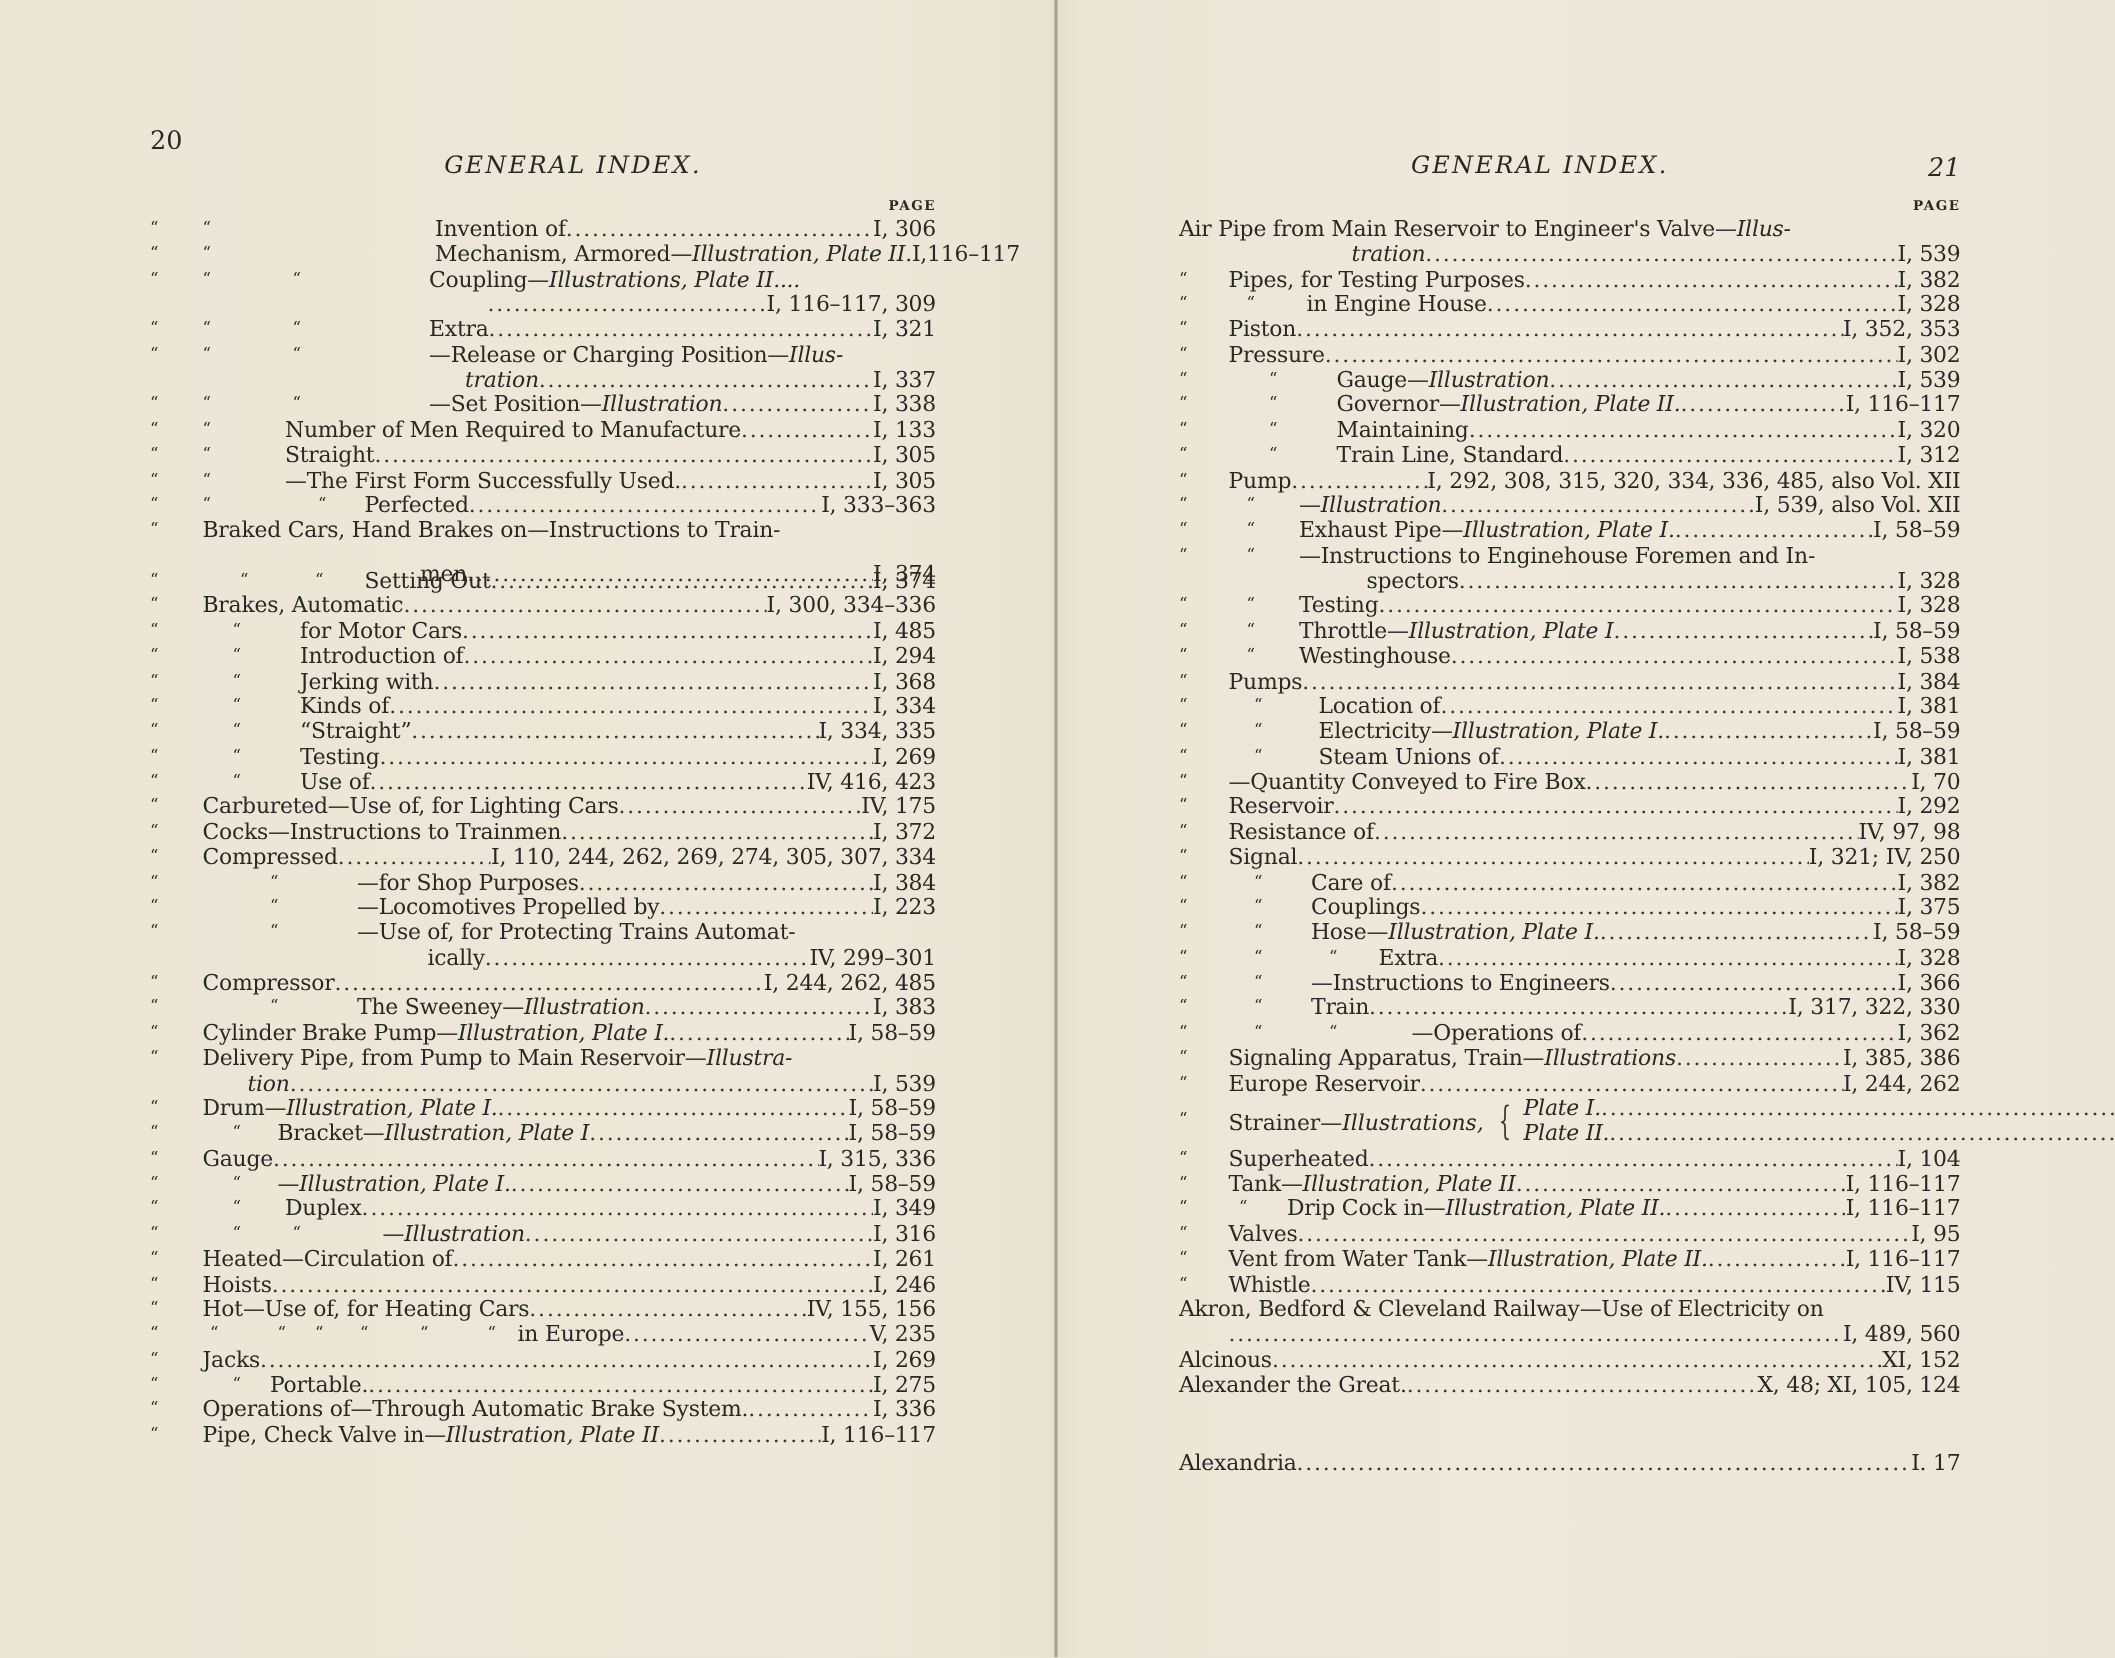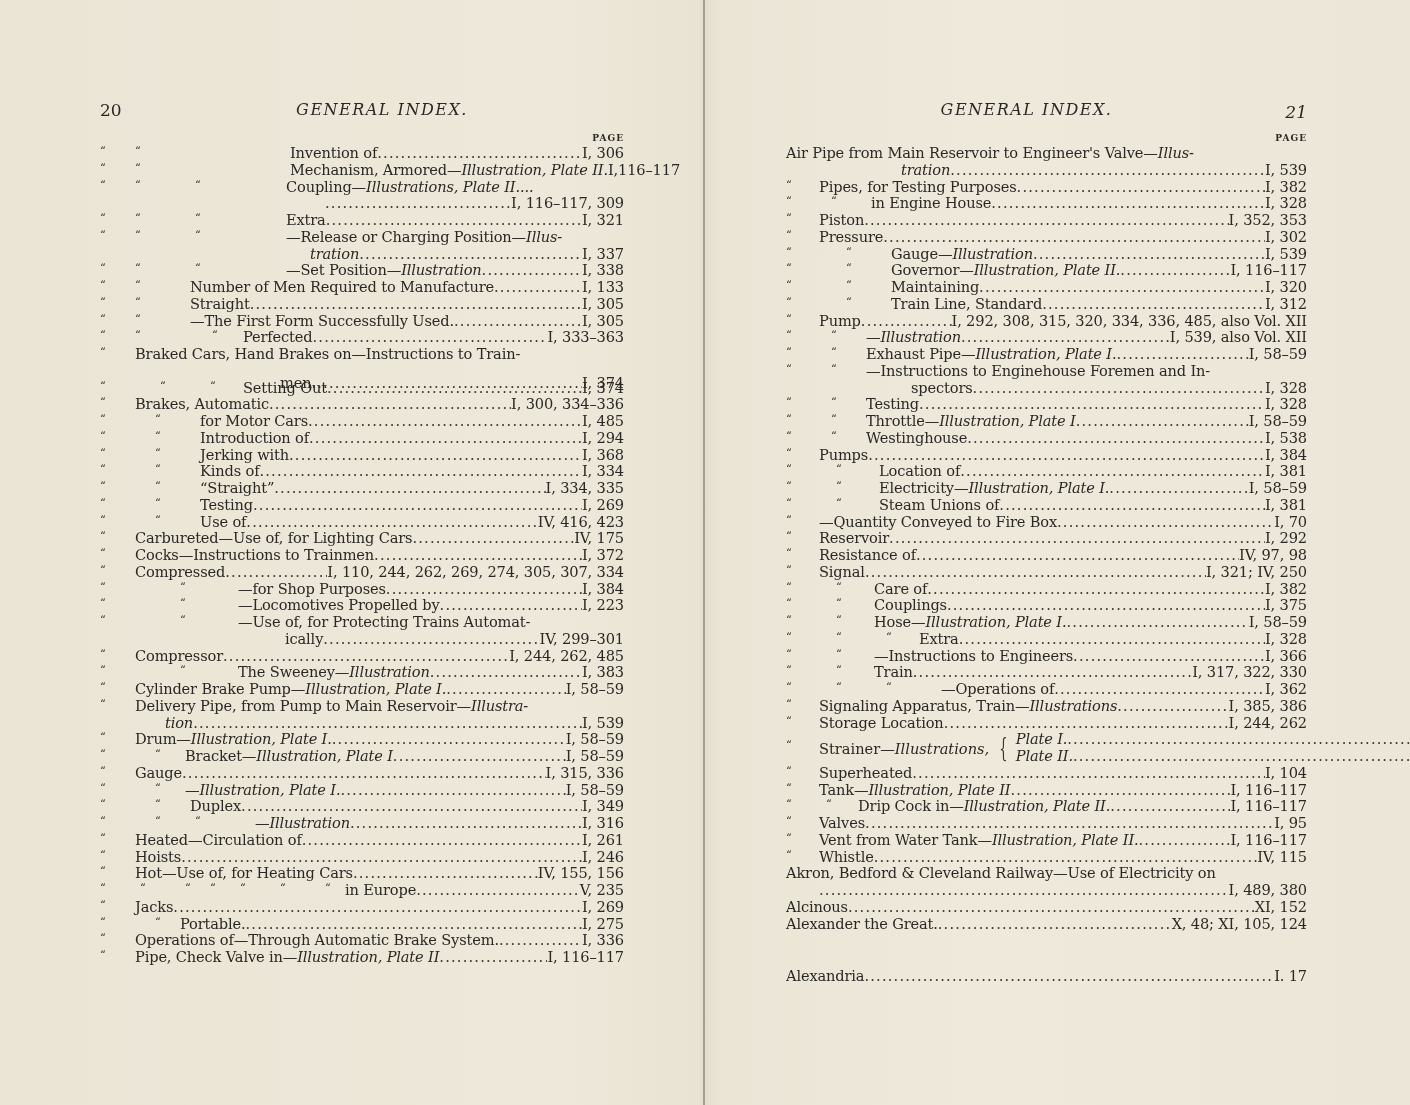--- a/index.html
+++ b/index.html
@@ -8,21 +8,21 @@
     background:#ece6d8;
     font-family:"DejaVu Serif", "Liberation Serif", serif;
     color:#2a2824;
     position:relative;
   }
   .spread { position:absolute; inset:0; background:linear-gradient(90deg,#ebe5d6 0%,#eee8da 40%,#e9e3d3 49.5%,#e4ddcc 50%,#ebe5d6 51%,#efe9dc 70%,#ece6d8 100%); }
   .spine { position:absolute; left:703px; top:0; width:2px; height:1105px; background:#8f8878; opacity:.75; }
   .page { position:absolute; top:0; height:1105px; }
   .page.left { left:100px; width:524px; }
   .page.right { left:786px; width:521px; }
-  .folio { position:absolute; top:100px; font-size:17px; }
+  .folio { position:absolute; top:84px; font-size:17px; }
   .page.left .folio { left:0; }
   .page.right .folio { right:0; top:102px;font-style:italic; }
   .running { position:absolute; top:100px; width:100%; text-align:center; font-style:italic; font-size:16px; letter-spacing:1.5px; }
   .page.left .running { left:20px; }
   .page.right .running { left:-20px; }
   .pagelabel { position:absolute; top:133px; right:0; font-size:9px; letter-spacing:1px; font-weight:bold; }
   .lines { position:absolute; top:145px; left:0; width:100%; }
   .line { display:flex; align-items:baseline; height:16.75px; line-height:16.75px; font-size:14.6px; white-space:nowrap; letter-spacing:-0.15px; }
   .line .lead { flex:0 0 auto; }
   .line .dots { flex:1 1 auto; overflow:hidden; letter-spacing:1.2px; color:#3a3630; }
@@ -465,21 +465,21 @@
         <span class="lead" style="position: relative; padding-left: 155px;"><span class="ditto" style="position: absolute; left: 0px; top: -1px;">“</span><span class="ditto" style="position: absolute; left: 50px; top: -1px;">“</span><span class="ditto" style="position: absolute; left: 100px; top: -1px;">“</span><span>—Operations of</span></span>
         <span class="dots"></span>
         <span class="ref">I, 362</span>
       </div>
       <div class="line">
         <span class="lead" style="position: relative; padding-left: 33px;"><span class="ditto" style="position: absolute; left: 0px; top: -1px;">“</span><span>Signaling Apparatus, Train—</span><i>Illustrations</i></span>
         <span class="dots"></span>
         <span class="ref">I, 385, 386</span>
       </div>
       <div class="line">
-        <span class="lead" style="position: relative; padding-left: 33px;"><span class="ditto" style="position: absolute; left: 0px; top: -1px;">“</span><span>Storage Location</span></span>
+        <span class="lead" style="position: relative; padding-left: 33px;"><span class="ditto" style="position: absolute; left: 0px; top: -1px;">“</span><span>Europe Reservoir</span></span>
         <span class="dots"></span>
         <span class="ref">I, 244, 262</span>
       </div>
       <div class="brace-row">
         <span class="lead bl" style="position: relative; padding-left: 33px;"><span class="ditto" style="position: absolute; left: 0px; top: -1px;">“</span><span>Strainer—</span><i>Illustrations,</i></span>
         <span class="brace">{</span>
         <div class="sub">
           <div class="line">
             <span class="lead"><i>Plate I.</i></span>
             <span class="dots"></span>
@@ -521,21 +521,21 @@
         <span class="ref">IV, 115</span>
       </div>
       <div class="line nodots">
         <span class="lead" style="position: relative; padding-left: 0px;"><span>Akron, Bedford &amp; Cleveland Railway—Use of Electricity on</span></span>
         <span class="dots"></span>
         <span class="ref"></span>
       </div>
       <div class="line">
         <span class="lead" style="position: relative; padding-left: 33px;"></span>
         <span class="dots"></span>
-        <span class="ref">I, 489, 380</span>
+        <span class="ref">I, 489, 560</span>
       </div>
       <div class="line">
         <span class="lead" style="position: relative; padding-left: 0px;"><span>Alcinous</span></span>
         <span class="dots"></span>
         <span class="ref">XI, 152</span>
       </div>
       <div class="line">
         <span class="lead" style="position: relative; padding-left: 0px;"><span>Alexander the Great.</span></span>
         <span class="dots"></span>
         <span class="ref">X, 48; XI, 105, 124</span>

